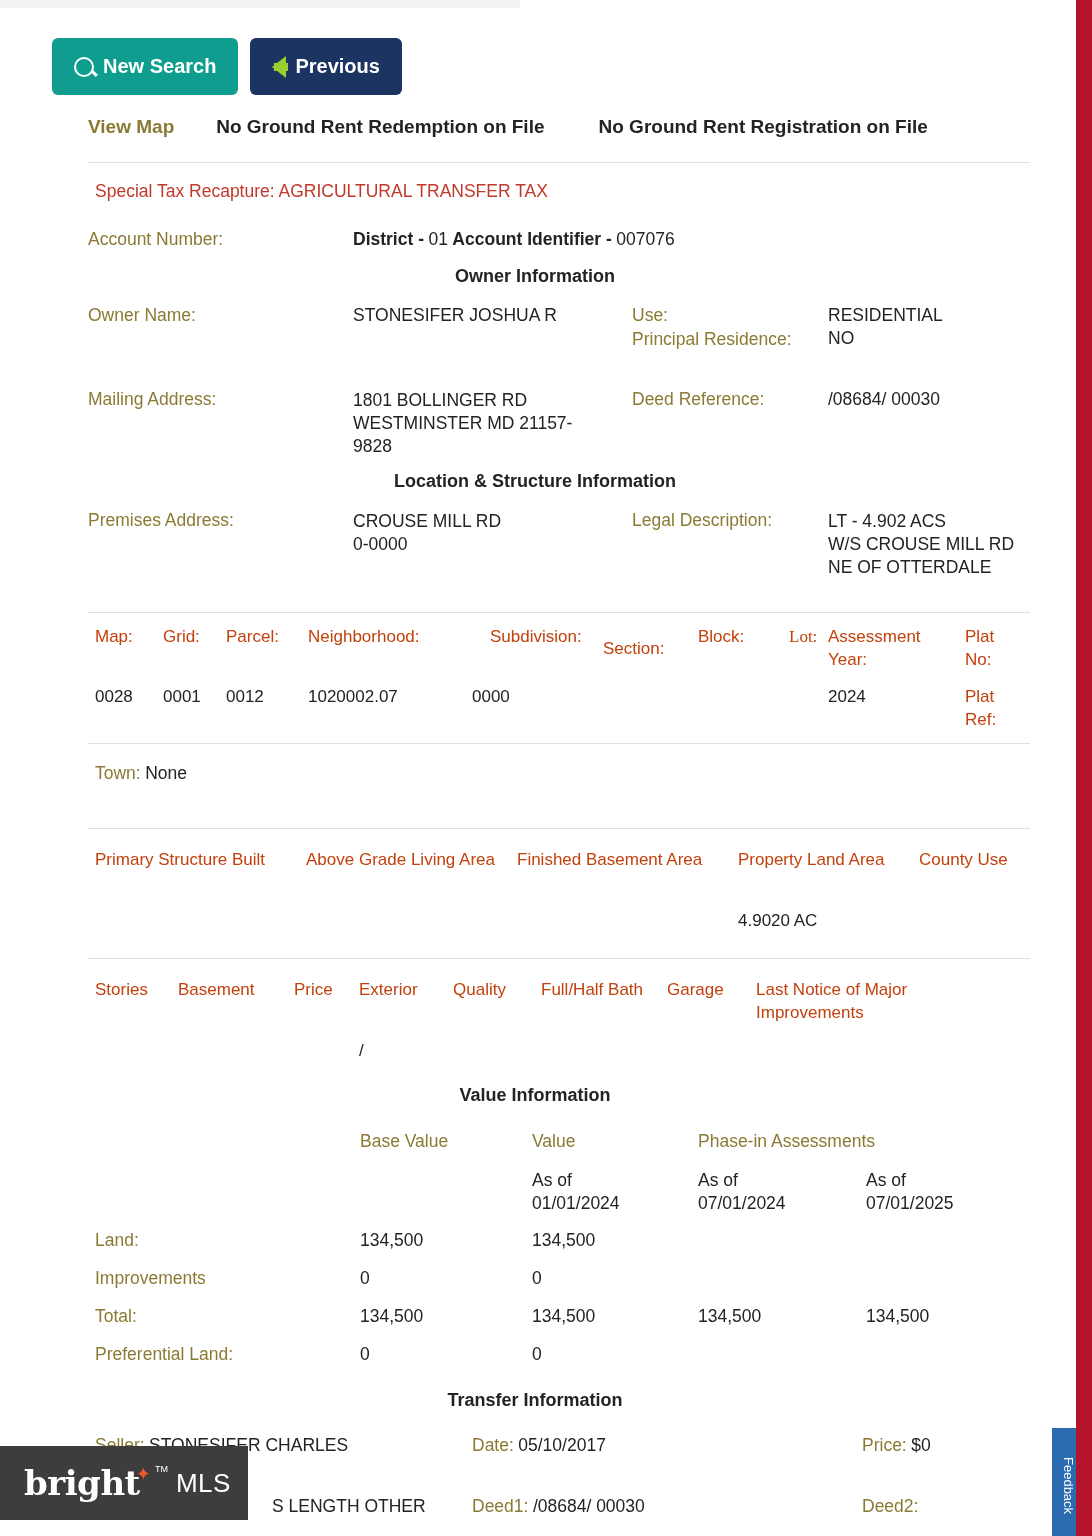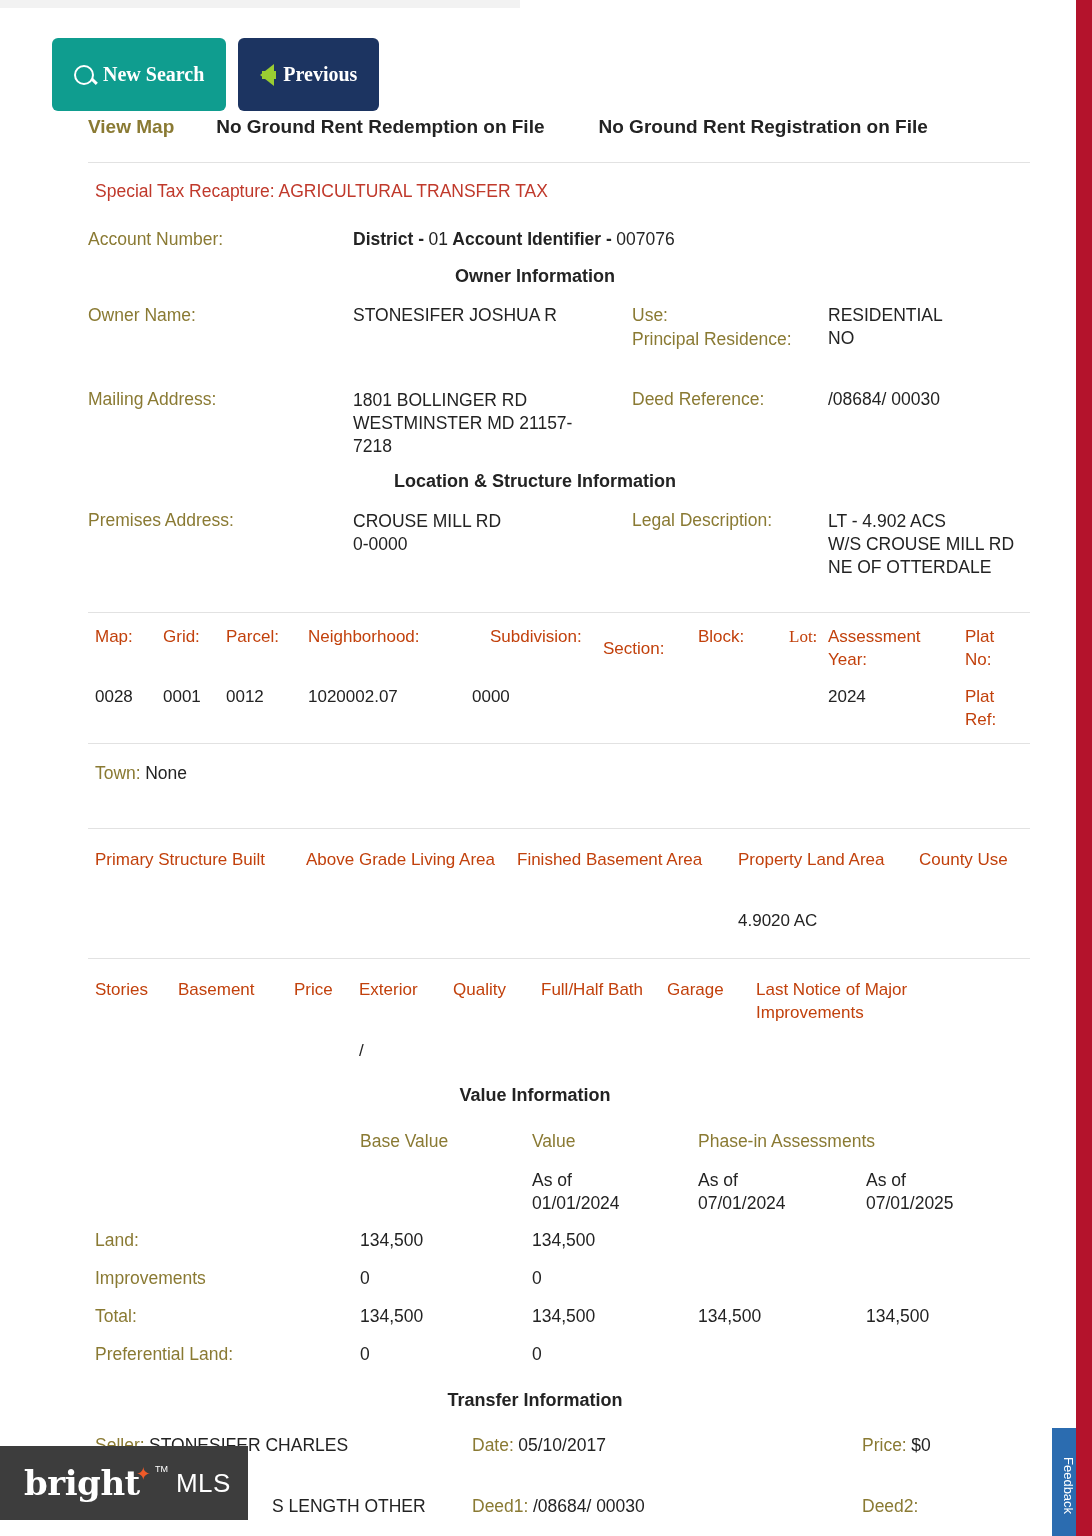--- a/index.html
+++ b/index.html
@@ -51,23 +51,23 @@
   .btn {
     display: flex;
     align-items: center;
     gap: 9px;
     border: none;
     border-radius: 6px;
     color: #ffffff;
     font-size: 20px;
     font-weight: bold;
     padding: 0 22px;
-    height: 73px;
+    height: 57px;
     cursor: pointer;
-    font-family: Liberation Serif, serif;
+    font-family: Liberation Sans, sans-serif;
   }
   .btn-new {
     background: #0f9d8f;
   }
   .btn-prev {
     background: #1c3461;
   }
   .icon-search {
     width: 16px; height: 16px;
     border: 2.5px solid #ffffff;
@@ -261,21 +261,21 @@
 
   <div class="abs lbl" style="left:88px; top:305px;">Owner Name:</div>
   <div class="abs val" style="left:353px; top:305px;">STONESIFER JOSHUA R</div>
   <div class="abs lbl" style="left:632px; top:305px;">Use:</div>
   <div class="abs val" style="left:828px; top:305px;">RESIDENTIAL</div>
   <div class="abs lbl" style="left:632px; top:328px; width:180px; line-height:23px;">Principal Residence:</div>
   <div class="abs val" style="left:828px; top:328px;">NO</div>
 
   <div class="abs lbl" style="left:88px; top:389px;">Mailing Address:</div>
   <div class="abs val" style="left:353px; top:389px; width:250px; line-height:23px; white-space:pre-line;">1801 BOLLINGER RD
-WESTMINSTER MD 21157-7218</div>
+WESTMINSTER MD 21157-9828</div>
   <div class="abs lbl" style="left:632px; top:389px;">Deed Reference:</div>
   <div class="abs val" style="left:828px; top:389px;">/08684/ 00030</div>
 
   <div class="abs section-head" style="left:0; top:471px; width:1070px;">Location &amp; Structure Information</div>
 
   <div class="abs lbl" style="left:88px; top:510px;">Premises Address:</div>
   <div class="abs val" style="left:353px; top:510px; width:250px; line-height:23px; white-space:pre-line;">CROUSE MILL RD
 0-0000</div>
   <div class="abs lbl" style="left:632px; top:510px;">Legal Description:</div>
   <div class="abs val" style="left:828px; top:510px; width:210px; line-height:23px; white-space:pre-line;">LT - 4.902 ACS

